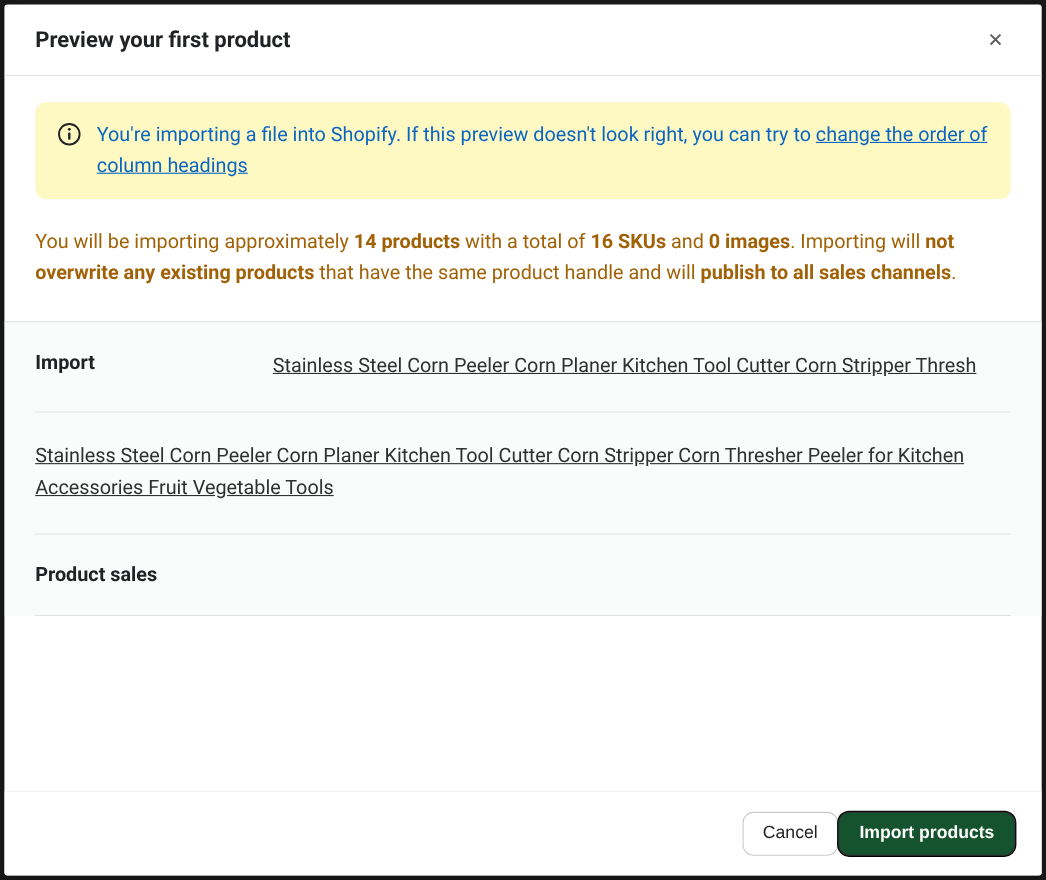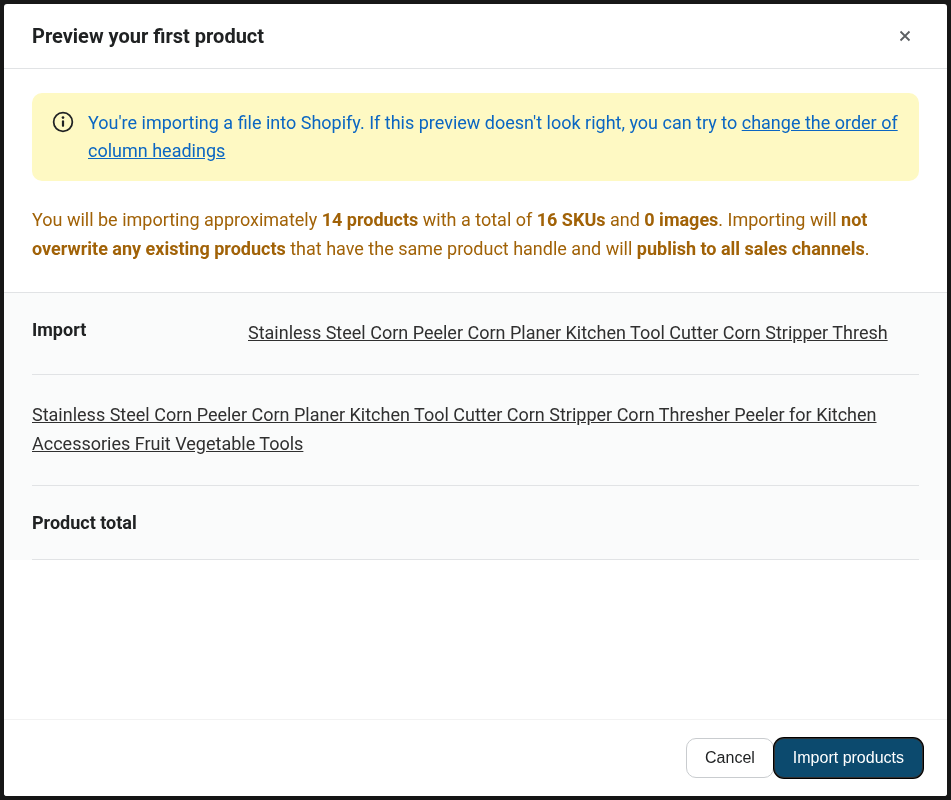--- a/index.html
+++ b/index.html
@@ -144,24 +144,24 @@
       border-radius: 10px;
       cursor: pointer;
       border: 1px solid transparent;
     }
     .btn-secondary {
       background: #ffffff;
       color: #202223;
       border: 1px solid #c9cccf;
     }
     .btn-primary {
-      background: #0c4a6e;
+      background: #14532d;
       color: #ffffff;
       border: 1px solid #303030;
-      font-weight: 400;
+      font-weight: 700;
       box-shadow: 0 0 0 1px #000;
     }
   </style>
 </head>
 <body>
 
 <div class="modal">
   <div class="modal-header">
     <h2 class="modal-title">Preview your first product</h2>
     <button class="close-btn">
@@ -189,21 +189,21 @@
 
     <div class="preview-section">
       <div class="preview-row">
         <div class="preview-label">Import</div>
         <div class="preview-value">Stainless Steel Corn Peeler Corn Planer Kitchen Tool Cutter Corn Stripper Thresh</div>
       </div>
       <div class="preview-row">
         <div class="preview-value">Stainless Steel Corn Peeler Corn Planer Kitchen Tool Cutter Corn Stripper Corn Thresher Peeler for Kitchen Accessories Fruit Vegetable Tools</div>
       </div>
       <div class="preview-row">
-        <div class="preview-label">Product total</div>
+        <div class="preview-label">Product sales</div>
       </div>
     </div>
   </div>
 
   <div class="modal-footer">
     <button class="btn btn-secondary">Cancel</button>
     <button class="btn btn-primary">Import products</button>
   </div>
 </div>
 

